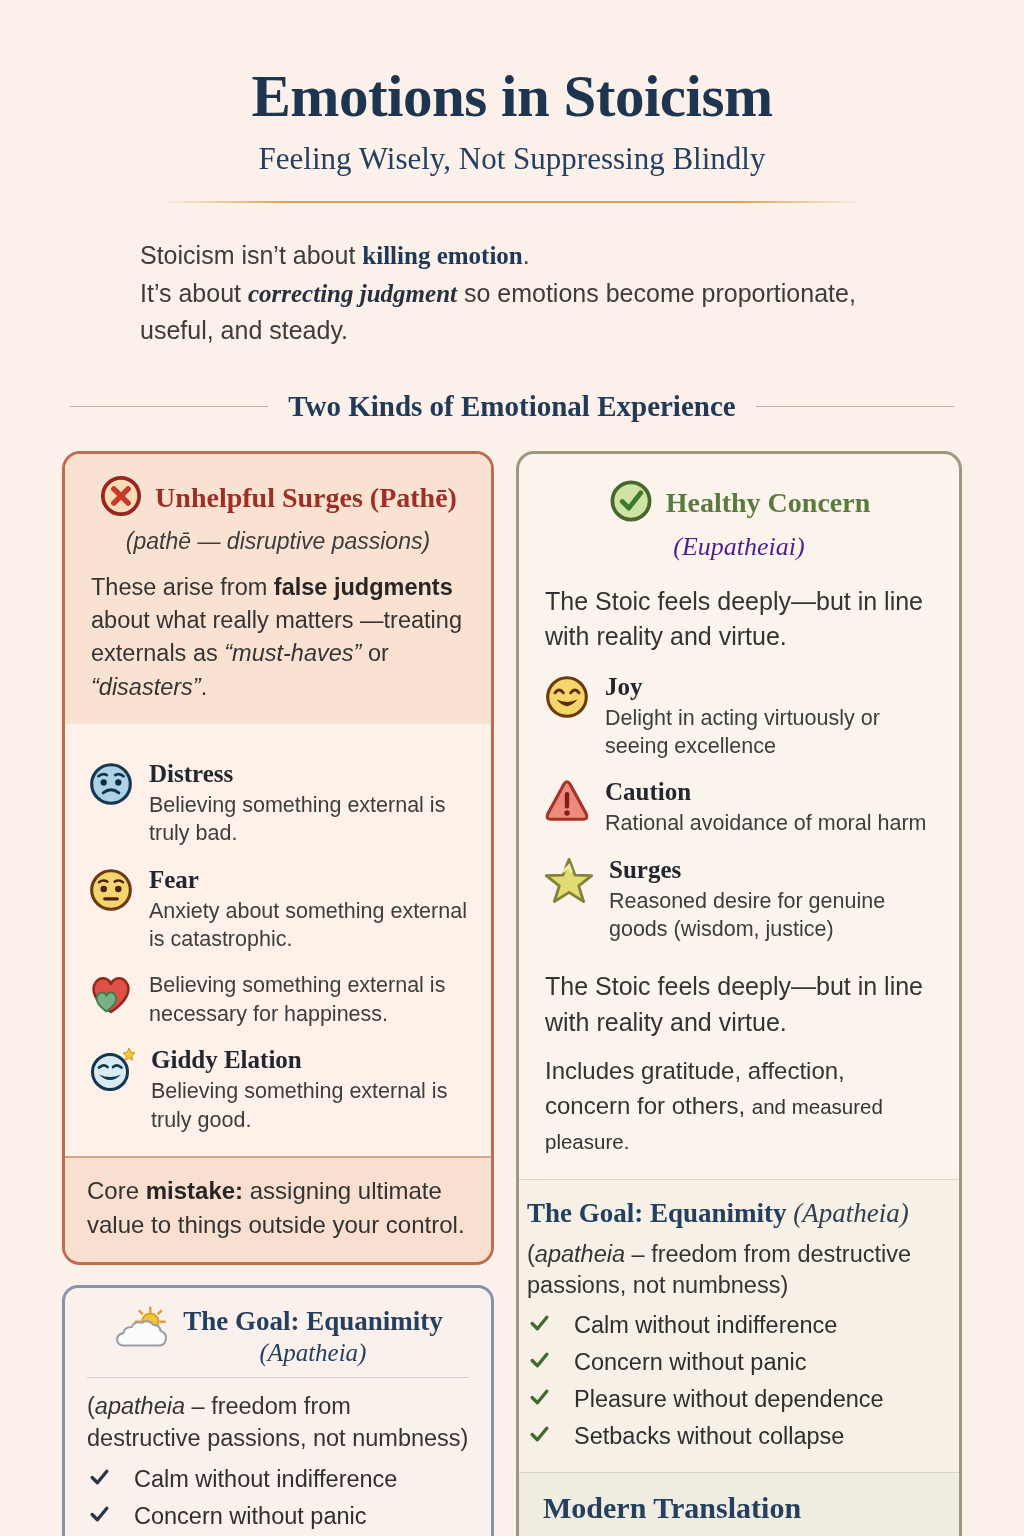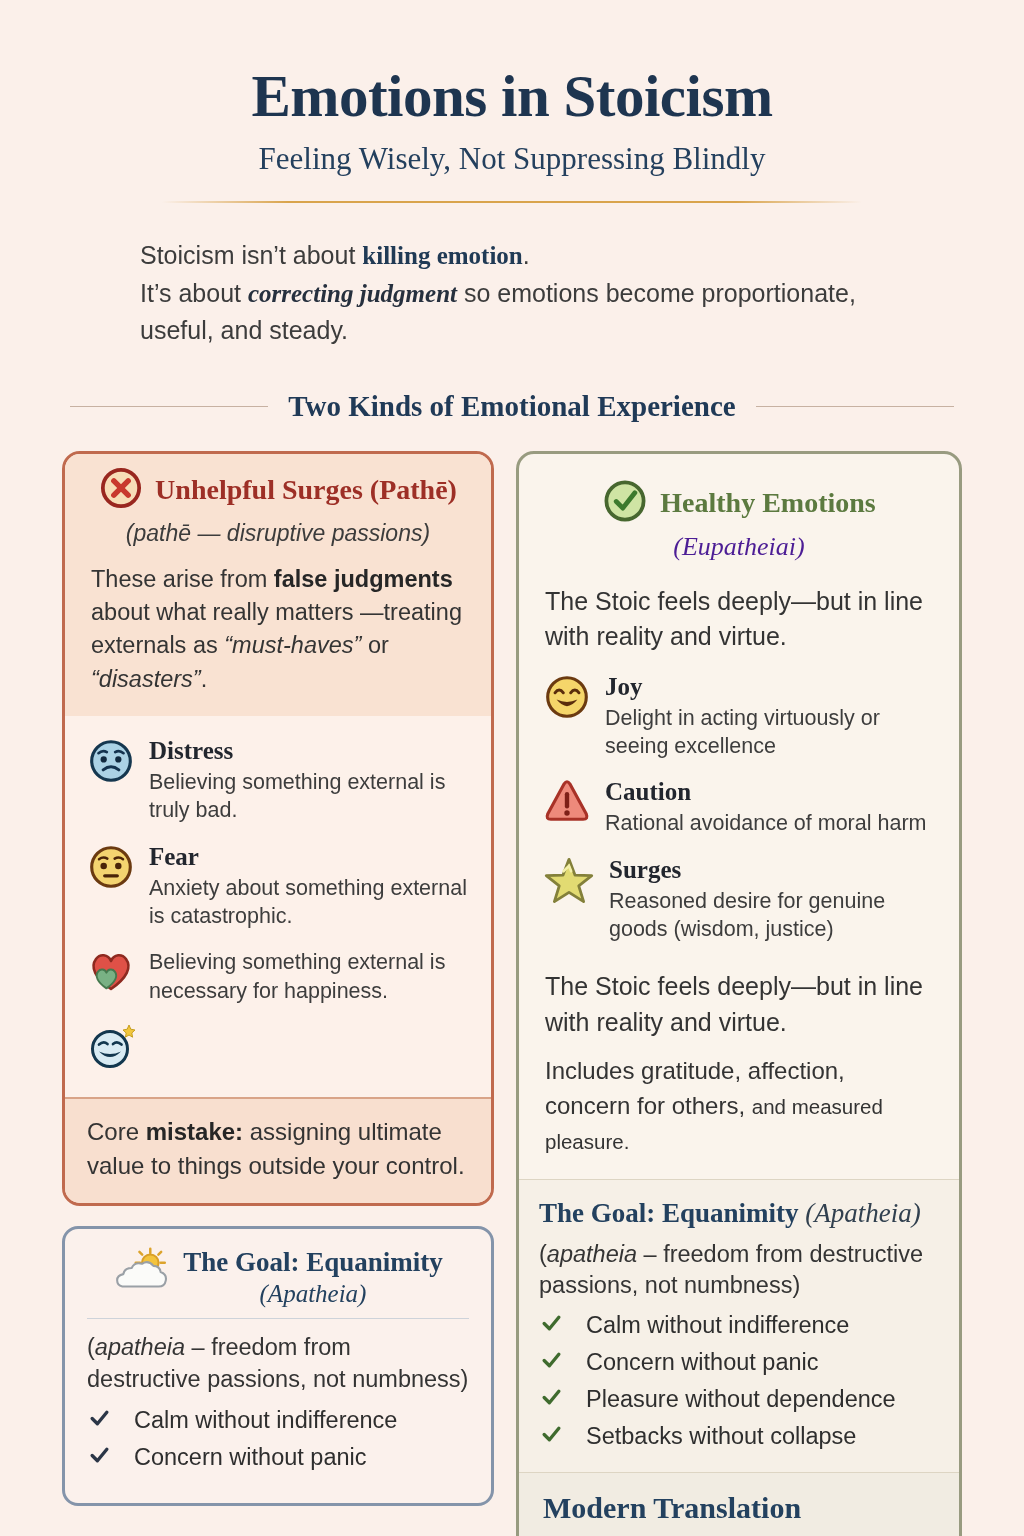--- a/index.html
+++ b/index.html
@@ -33,29 +33,29 @@
 
   
   .cols { display:flex; gap:22px; padding:0 62px; align-items:stretch; }
   .col-left { width:432px; flex:none; display:flex; flex-direction:column; }
   .col-right { flex:1; display:flex; }
 
   .card { border-radius:18px; overflow:hidden; }
 
   
   .pathe { border:3px solid #c06a4e; background:#fdf1ea; }
-  .pathe-head { background:#f9e2d2; padding:12px 22px 20px; }
+  .pathe-head { background:#f9e2d2; padding:20px 22px 20px; }
   .head-row { display:flex; align-items:center; justify-content:center; gap:12px; }
   .pathe-title { font-family:"Liberation Serif",serif; font-weight:700; font-size:28px; color:#9d2f26; }
   .pathe-sub { text-align:center; font-style:italic; font-size:23px; color:#3c3c3c; margin-top:6px; }
   .pathe-intro { margin:16px 4px 0; font-size:23.5px; line-height:1.42; color:#343434; }
   .b-plain { font-weight:700; color:#262626; }
   .q-it { font-style:italic; }
 
-  .items { padding:21px 22px 4px; }
+  .items { padding:36px 22px 4px; }
   .item { display:flex; gap:14px; margin-bottom:18px; }
   .item-icon { flex:none; }
   .item-title { font-family:"Liberation Serif",serif; font-weight:700; font-size:25px; color:#22262e; margin-bottom:3px; }
   .item-desc { font-size:21.5px; line-height:1.32; color:#3d3d3d; }
 
   .pathe-foot { background:#f8dfcf; border-top:2px solid #d9a488; padding:16px 22px 20px;
                 font-size:24px; line-height:1.42; color:#333; }
 
   
   .goal-card { margin-top:20px; border:3px solid #8494aa; border-radius:16px;
@@ -75,21 +75,21 @@
   .eu { border:3px solid #989b80; background:#faf4ec; display:flex; flex-direction:column; width:100%; }
   .eu-head { padding:24px 22px 4px; }
   .eu-title { font-family:"Liberation Serif",serif; font-weight:700; font-size:28px; color:#5c7a40; }
   .eu-sub { text-align:center; font-family:"Liberation Serif",serif; font-style:italic; font-size:26px; color:#4c1d95; margin-top:4px; }
   .eu-intro { padding:18px 26px 4px; font-size:25px; line-height:1.42; color:#333; }
   .eu-items { padding:14px 24px 0; }
   .eu-repeat { padding:8px 26px 8px; font-size:25px; line-height:1.42; color:#333; }
   .eu-includes { padding:6px 26px 20px; font-size:24px; line-height:1.45; color:#333; }
   .small-tail { font-size:20.5px; }
 
-  .eu-goal { border-top:1px solid #ddd5c3; background:#f6f0e7; padding:18px 20px 12px; }
+  .eu-goal { border-top:1px solid #ddd5c3; background:#f6f0e7; padding:18px 8px 12px; }
   .eu-goal-title { font-size:27px; margin-bottom:10px; color:#23415f; }
   .eu-goal-title .bold { font-family:"Liberation Serif",serif; font-weight:700; }
   .eu-goal-title .paren { font-family:"Liberation Serif",serif; font-style:italic; color:#31404f; }
   .eu-goal-def { font-size:23.5px; line-height:1.35; color:#343434; margin-bottom:10px; }
 
   .eu-modern { border-top:1px solid #ddd5c3; background:#f1ece2; padding:18px 24px 24px; margin-top:auto; }
   .modern-title { font-family:"Liberation Serif",serif; font-weight:700; font-size:30px; color:#23415f; margin-bottom:10px; }
   .modern-line1 { font-size:22.5px; color:#343434; margin-bottom:8px; }
 </style>
 </head>
@@ -183,20 +183,24 @@
 
           <div class="item">
             <span class="item-icon">
               <svg width="50" height="48" viewBox="0 0 50 46">
                   <circle cx="23" cy="25" r="17.5" fill="#d8ebf3" stroke="#12374e" stroke-width="3"></circle>
                   <path d="M12 20.5 Q16.5 16.5 20.5 20 M26 20 Q30 16.5 34.5 20.5" fill="none" stroke="#12374e" stroke-width="2.7" stroke-linecap="round"></path>
                   <path d="M12 27.5 Q23 38.5 34 27.5 Q23 32.5 12 27.5 Z" fill="#12374e"></path>
                   <path d="M42 1 L43.8 5.2 L48 6 L44.8 9 L45.6 13.2 L42 11 L38.4 13.2 L39.2 9 L36 6 L40.2 5.2 Z" fill="#f2c63d" stroke="#c79f1e" stroke-width="1"></path>
                 </svg>
             </span>
+            <div>
+              <div class="item-title">Giddy Elation</div>
+              <div class="item-desc">Believing something external is truly good.</div>
+            </div>
           </div>
 
         </div>
 
         <div class="pathe-foot">
           <span>Core </span><span class="b-plain">mistake:</span><span> assigning ultimate value to things outside your control.</span>
         </div>
       </div>
 
       <div class="goal-card">
@@ -246,21 +250,21 @@
       <div class="card eu">
 
         <div class="eu-head">
           <div class="head-row">
             <span class="item-icon">
               <svg width="46" height="46" viewBox="0 0 42 42">
                   <circle cx="21" cy="21" r="17" fill="#cfe4a4" stroke="#47672f" stroke-width="3.4"></circle>
                   <path d="M13 21.5 L19 27.5 L30 13.5" fill="none" stroke="#3c7a2d" stroke-width="4.4" stroke-linecap="round" stroke-linejoin="round"></path>
                 </svg>
             </span>
-            <span class="eu-title">Healthy Emotions</span>
+            <span class="eu-title">Healthy Concern</span>
           </div>
           <div class="eu-sub">(Eupatheiai)</div>
         </div>
 
         <div class="eu-intro">The Stoic feels deeply—but in line with reality and virtue.</div>
 
         <div class="eu-items">
 
           <div class="item">
             <span class="item-icon">

